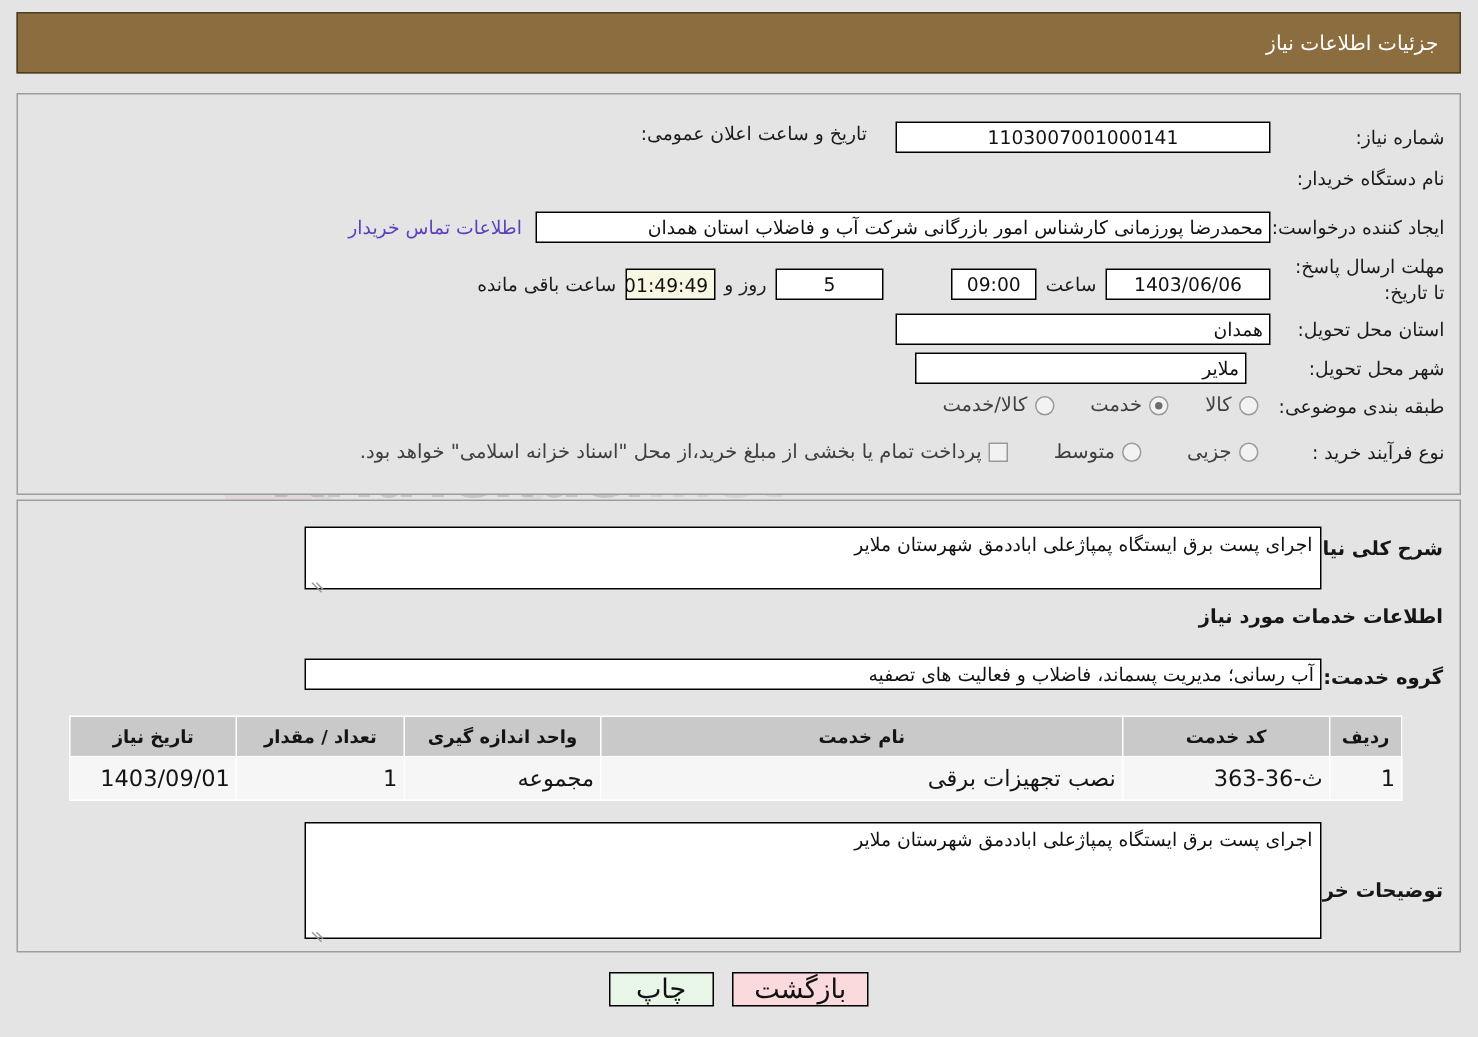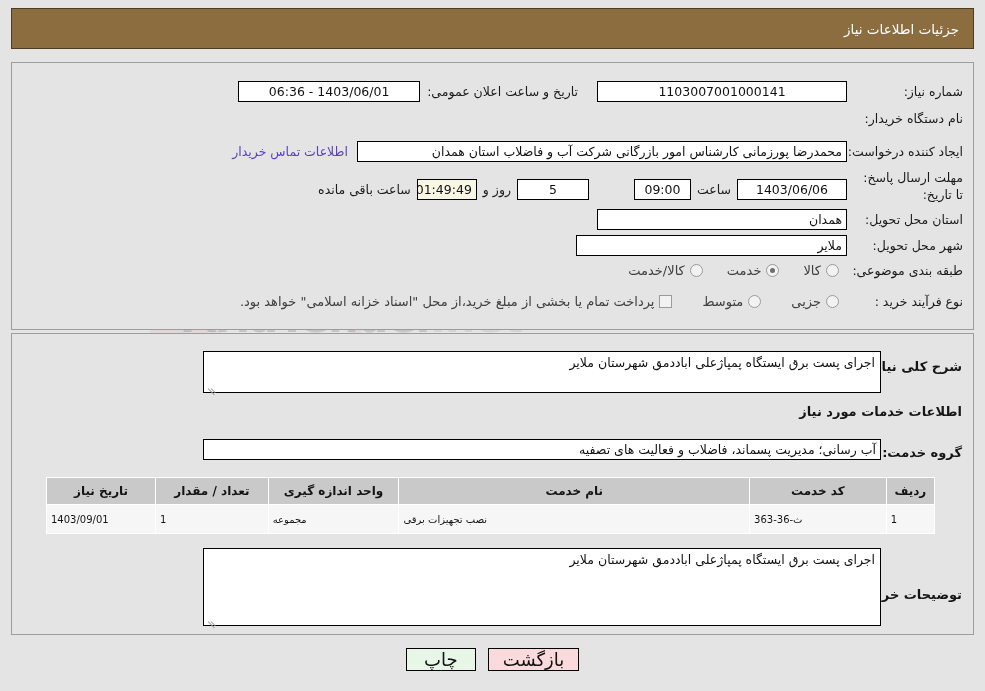--- a/index.html
+++ b/index.html
@@ -236,24 +236,24 @@
     font-weight: bold;
     font-size: 12px;
     height: 26px;
     text-align: center;
     padding: 0 4px;
   }
   .data-table td {
     background: #f6f6f6;
     border: 1px solid #ffffff;
     height: 28px;
-    text-align: left;
+    text-align: right;
     padding: 0 4px;
     color: #141414;
-    font-size: 10px;
+    font-size: 15px;
   }
 
   
   .footer-buttons {
     position: absolute;
     left: 0;
     top: 648px;
     width: 985px;
     display: flex;
     justify-content: center;
@@ -295,21 +295,20 @@
 </div>
 
 <div class="panel panel-top">
 
   <div class="frow" style="right:10px; top:18px;">
     <span class="flabel" style="width:110px;">شماره نیاز:</span>
     <span class="fbox center" style="width:250px; margin-right:6px;">1103007001000141</span>
   </div>
   <div class="frow" style="right:395px; top:18px;">
     <span class="flabel">تاریخ و ساعت اعلان عمومی:</span>
-    <span class="fbox center" style="width:182px; margin-right:7px;">1403/06/01 - 06:36</span>
   </div>
 
   <div class="frow" style="right:10px; top:48px;">
     <span class="flabel" style="width:110px;">نام دستگاه خریدار:</span>
   </div>
 
   <div class="frow" style="right:10px; top:78px;">
     <span class="flabel" style="width:110px;">ایجاد کننده درخواست:</span>
     <span class="fbox right" style="width:490px; margin-right:6px;">محمدرضا پورزمانی کارشناس امور بازرگانی شرکت آب و فاضلاب استان همدان</span>
     <span class="link-text" style="margin-right:9px;">اطلاعات تماس خریدار</span>
@@ -328,21 +327,21 @@
     <span class="plain-text" style="margin-right:6px;">ساعت باقی مانده</span>
   </div>
 
   <div class="frow" style="right:10px; top:146px;">
     <span class="flabel" style="width:110px;">استان محل تحویل:</span>
     <span class="fbox right" style="width:250px; margin-right:6px;">همدان</span>
   </div>
 
   <div class="frow" style="right:10px; top:172px;">
     <span class="flabel" style="width:110px;">شهر محل تحویل:</span>
-    <span class="fbox right" style="width:271px; margin-right:6px;">ملایر</span>
+    <span class="fbox right" style="width:221px; margin-right:22px;">ملایر</span>
   </div>
 
   <div class="frow" style="right:10px; top:200px;">
     <span class="flabel" style="width:110px;">طبقه بندی موضوعی:</span>
 
     <span class="radio-group" style="margin-right:14px;">
       <span class="radio"></span>
       <span class="radio-label">کالا</span>
     </span>
 

